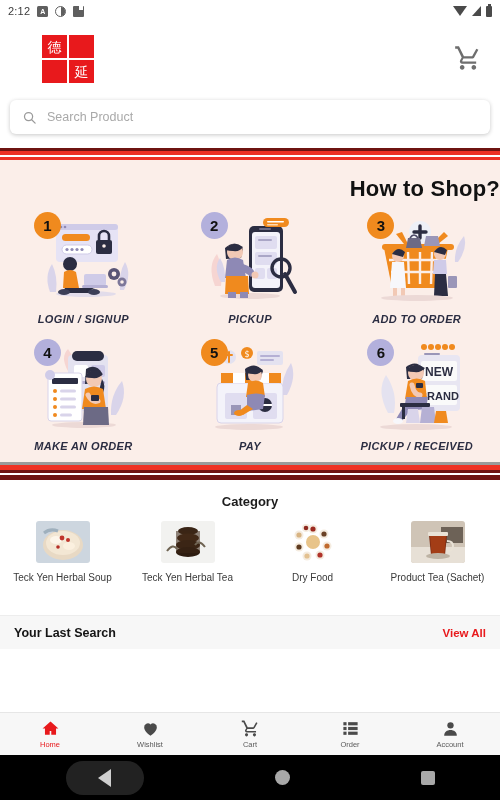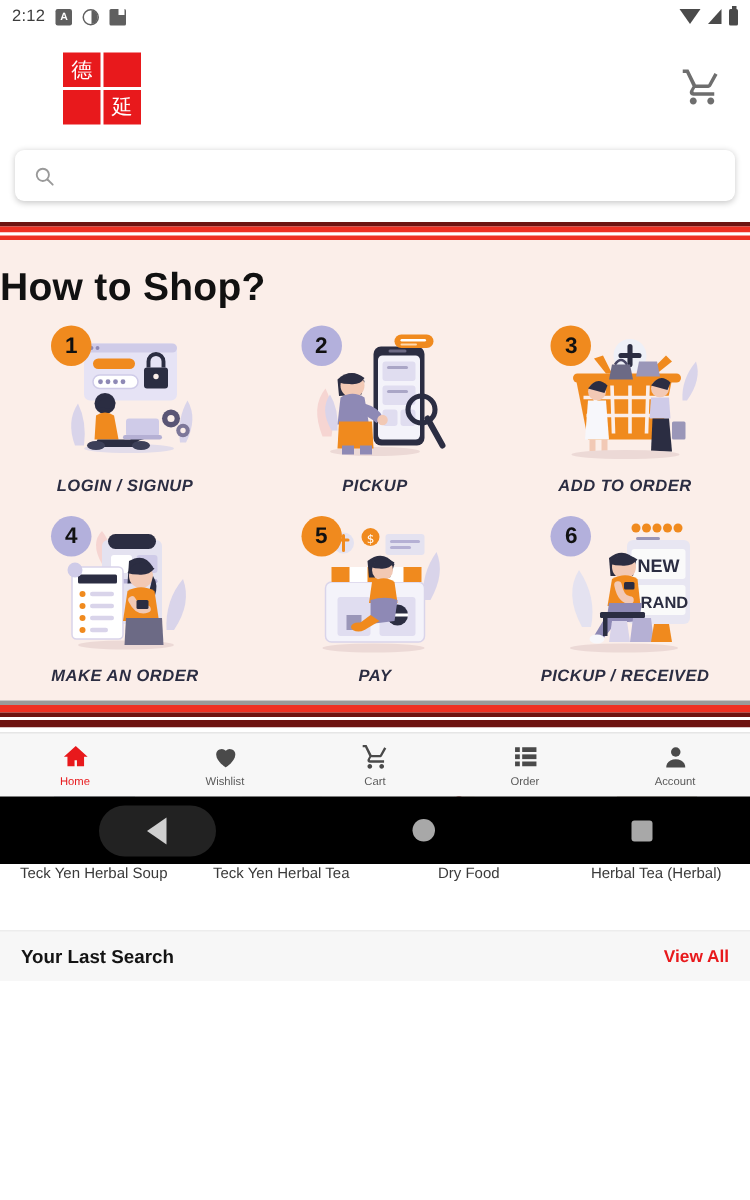--- a/index.html
+++ b/index.html
@@ -2,21 +2,21 @@
 <html><head>
 <meta charset="utf-8">
 <style>
   * { margin:0; padding:0; box-sizing:border-box; }
   html,body {
     width:500px; height:800px;
     font-family:"Liberation Sans", sans-serif;
     background:#ffffff;
     overflow:hidden;
   }
-  #app { position:relative; width:500px; height:576px; background:#fff; }
+  #app { position:relative; width:500px; height:800px; background:#fff; }
 
   
   .statusbar {
     height:22px; width:100%;
     display:flex; align-items:center; justify-content:space-between;
     padding:0 8px; background:#ffffff;
   }
   .sb-left { display:flex; align-items:center; gap:7px; }
   .sb-time { font-size:11px; color:#3c3c3c; letter-spacing:.2px; }
   .sb-ic { width:11px; height:11px; display:inline-block; position:relative; }
@@ -70,21 +70,21 @@
   .stripe .s4 { height:3px; background:#ee3124; }
   .stripe-b .b1 { height:3px; background:#9a9a9a; }
   .stripe-b .b2 { height:5px; background:#ee3124; }
   .stripe-b .b3 { height:3px; background:#6e1411; }
   .stripe-b .b4 { height:2px; background:#ffffff; }
   .stripe-b .b5 { height:5px; background:#6e1411; }
 
   
   .how-section { background:#fbeee9; padding:16px 0 10px 0; }
   .how-title {
-    text-align:left; font-size:26px; font-weight:bold; color:#111;
+    text-align:right; font-size:22px; font-weight:bold; color:#111;
     letter-spacing:.2px; margin-bottom:6px;
   }
   .steps-row { display:flex; }
   .step { flex:1; position:relative; padding-top:6px; }
   .step-badge {
     position:absolute; top:4px; width:27px; height:27px; border-radius:50%;
     display:flex; align-items:center; justify-content:center;
     font-size:15px; font-weight:bold; color:#111; z-index:3;
   }
   .step .ill-wrap { width:100%; height:95px; display:flex; align-items:center; justify-content:center; }
@@ -170,20 +170,21 @@
       </svg>
     </div>
   </div>
 
   <div class="search-wrap">
     <div class="search-box">
       <svg class="icn" width="15" height="15" viewBox="0 0 24 24" fill="none" stroke="#9a9a9a" stroke-width="2">
         <circle cx="10.5" cy="10.5" r="6.5"></circle>
         <line x1="15.5" y1="15.5" x2="21" y2="21" stroke-linecap="round"></line>
       </svg>
+      <input class="search-input" type="text" placeholder="Search Product" style="">
     </div>
   </div>
 
   <div class="stripe">
     <div class="s1"></div>
       <div class="s2"></div>
       <div class="s3"></div>
       <div class="s4"></div>
   </div>
 
@@ -499,21 +500,21 @@
             <rect width="54" height="42" fill="#cfc4b6"></rect>
             <rect x="0" y="26" width="54" height="16" fill="#e7e0d6"></rect>
             <rect x="30" y="6" width="22" height="16" fill="#2c2218" opacity=".6"></rect>
             <path d="M18 14 h18 l-2 20 h-14z" fill="#7b2a12"></path>
             <path d="M19 15 h16 l-1.6 18 h-12.8z" fill="#a33d16"></path>
             <rect x="17" y="11" width="20" height="4" rx="1" fill="#e9e2d6"></rect>
             <path d="M36 20 q6 0 6 5 t-6 5" stroke="#e9e2d6" stroke-width="2" fill="none"></path>
             <ellipse cx="27" cy="35" rx="12" ry="3" fill="#bdb3a4"></ellipse>
           </svg>
         </div>
-        <div class="cat-name">Herbal Tea (Herbal)</div>
+        <div class="cat-name">Product Tea (Sachet)</div>
       </div>
 
     </div>
   </div>
 
   <div class="lastsearch-gap"></div>
 
   <div class="lastsearch">
     <span class="ls-title">Your Last Search</span>
     <span class="ls-viewall">View All</span>

